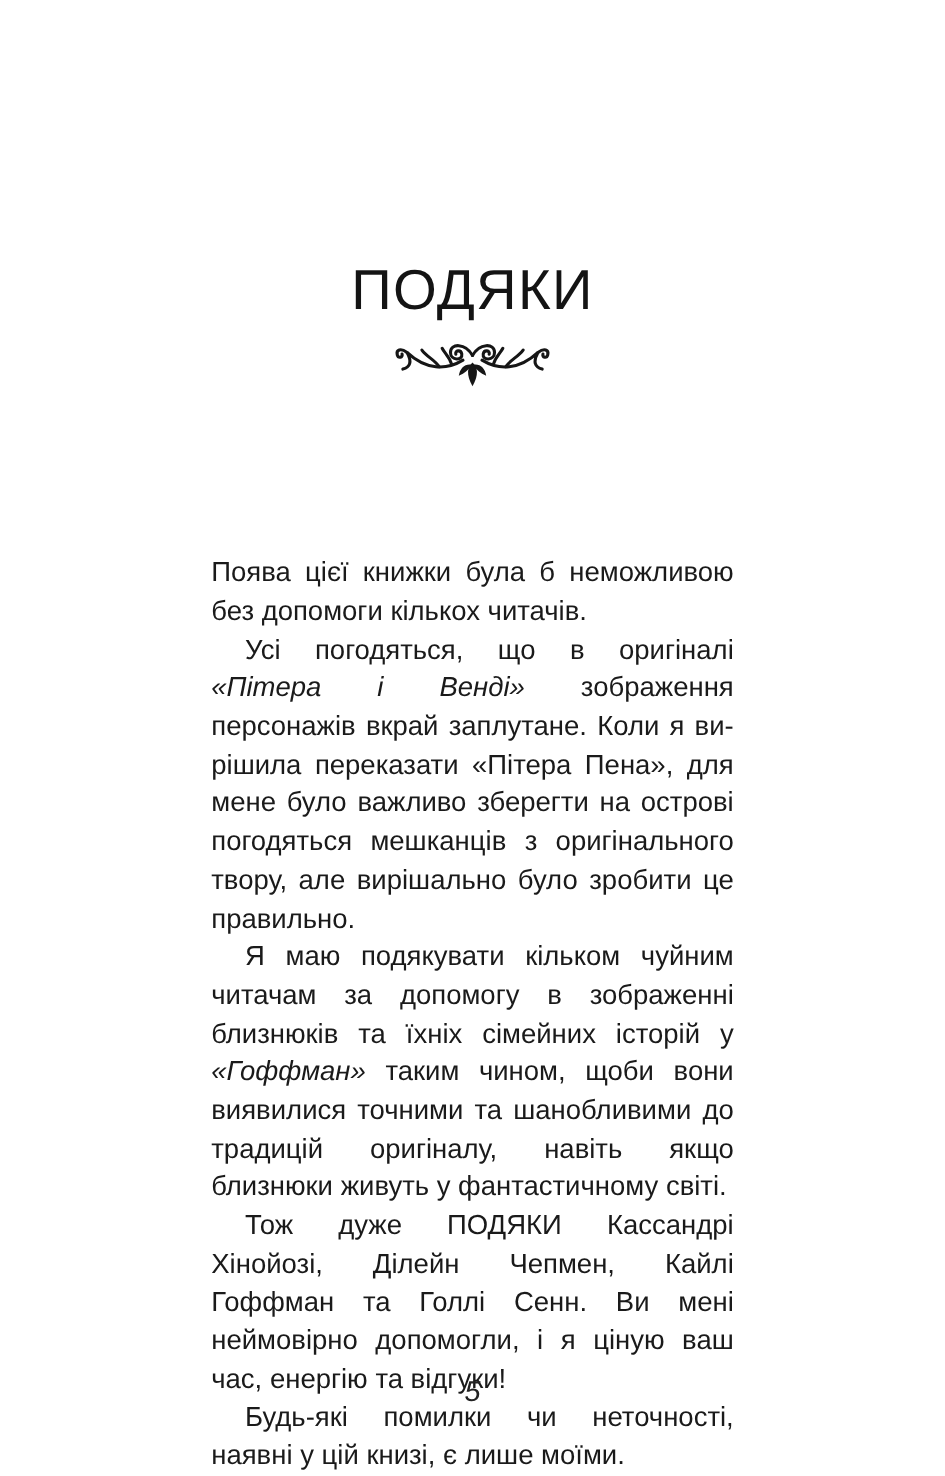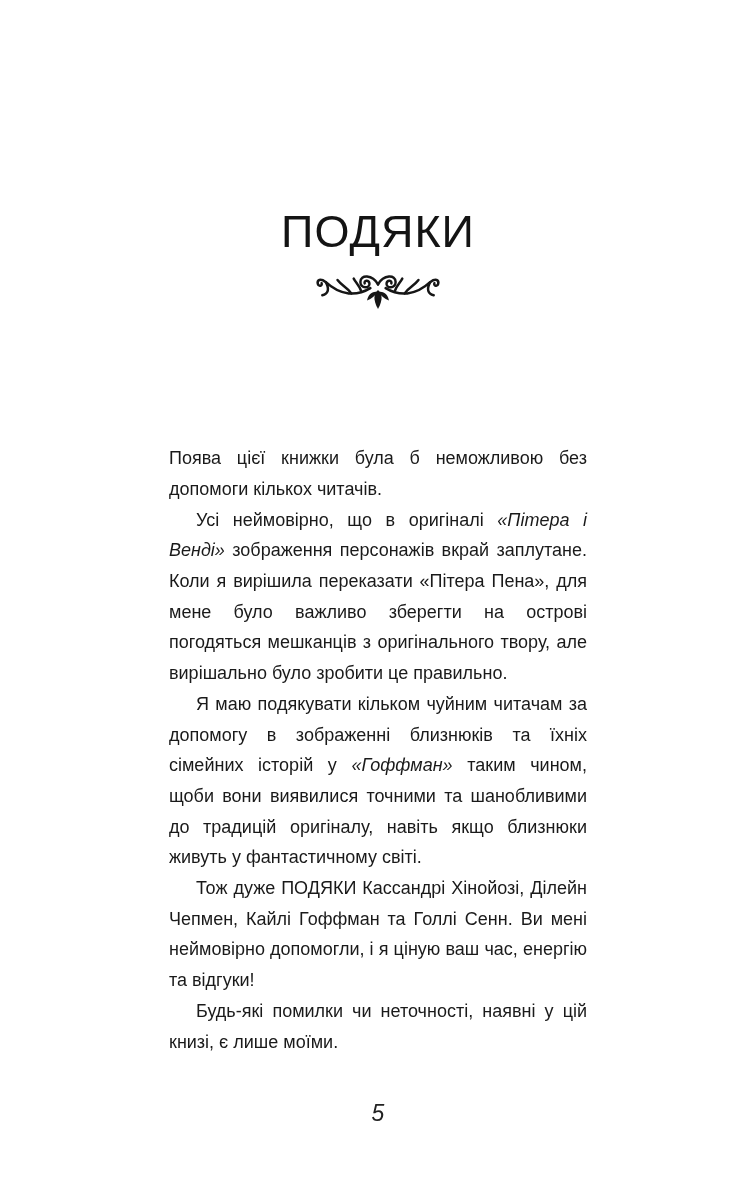--- a/index.html
+++ b/index.html
@@ -28,21 +28,21 @@
     letter-spacing: 1px;
     color: #141414;
   }
   .ornament {
     margin-top: 13px;
     text-align: center;
     line-height: 0;
   }
   .body-text {
     margin-top: 132px;
-    font-size: 18px;
+    font-size: 22px;
     line-height: 30.7px;
     text-align: justify;
     hyphens: manual;
     -webkit-hyphens: manual;
   }
   .body-text p {
     margin: 0;
     text-indent: 0;
   }
   .body-text p.indent {
@@ -86,21 +86,21 @@
         <path d="M74,18 C88,26.5 105,26.5 121,11.5 C116.5,19.5 118.5,24 124.5,25.5"></path>
         <path d="M121,11.5 C126.5,7.5 130.2,9.5 129.2,13.5 C128.4,16.6 124.2,15.8 125.2,12.8"></path>
         <path d="M94,23.5 C98,17.5 104,15.5 108.5,9.5"></path>
         <path d="M83.5,21.5 C85.5,15 89.5,12 91.5,8"></path>
       </g>
     </svg>
   </div>
 
   <div class="body-text" id="paragraphs">
       <p><span>Поява цієї книжки була б неможливою без допомоги кількох читачів.</span></p>
-      <p class="indent"><span>Усі неймовірно, що в оригіналі </span><em>«Пітера і Венді»</em><span> зображення персонажів вкрай заплутане. Коли я ви­рішила переказати «Пітера Пена», для мене було важливо зберегти на острові погодяться мешканців з оригінального твору, але вирішально було зробити це правильно.</span></p>
+      <p class="indent"><span>Усі погодяться, що в оригіналі </span><em>«Пітера і Венді»</em><span> зображення персонажів вкрай заплутане. Коли я ви­рішила переказати «Пітера Пена», для мене було важливо зберегти на острові погодяться мешканців з оригінального твору, але вирішально було зробити це правильно.</span></p>
       <p class="indent"><span>Я маю подякувати кільком чуйним читачам за допомогу в зображенні близнюків та їхніх сімейних історій у </span><em>«Гоффман»</em><span> таким чином, щоби вони вияви­лися точними та шанобливими до традицій оригіна­лу, навіть якщо близнюки живуть у фантастичному світі.</span></p>
       <p class="indent"><span>Тож дуже ПОДЯКИ Кассандрі Хінойозі, Ділейн Чепмен, Кайлі Гоффман та Голлі Сенн. Ви мені неймовірно допомогли, і я ціную ваш час, енергію та відгуки!</span></p>
       <p class="indent"><span>Будь-які помилки чи неточності, наявні у цій книзі, є лише моїми.</span></p>
     </div>
 
   <div class="page-number">5</div>
 
 </div>
 
 </body></html>

